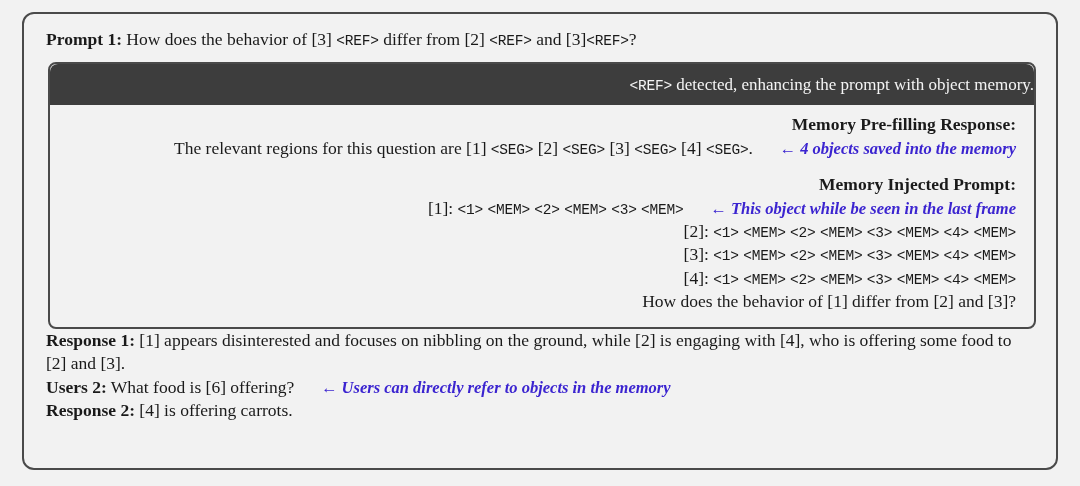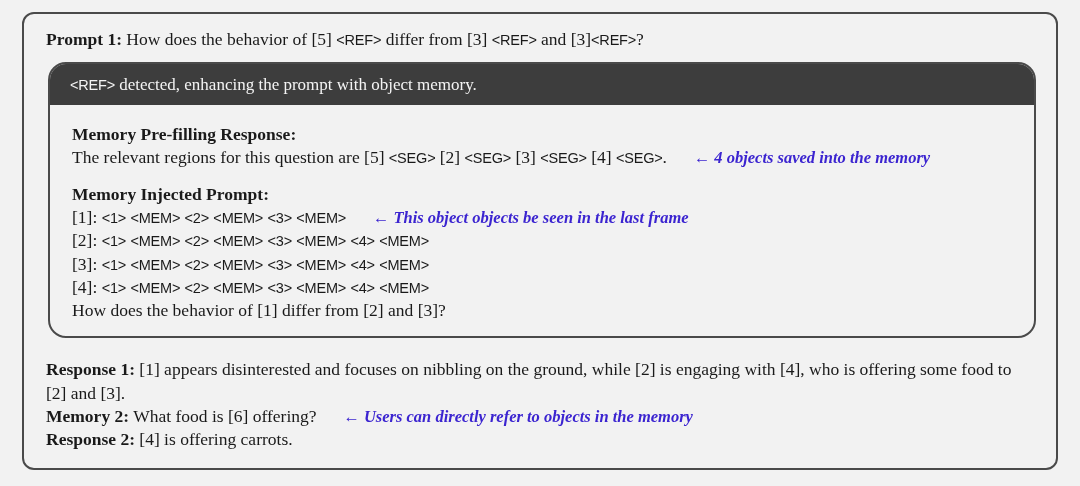--- a/index.html
+++ b/index.html
@@ -43,74 +43,75 @@
     padding-left: 6px;
     margin-bottom: 10px;
     white-space: nowrap;
   }
 
   
   .inner-card {
     position: relative;
     margin: 8px 4px 0 8px;
     border: 2px solid #4a4a4a;
-    border-radius: 18px;
+    border-radius: 8px;
     background: #f2f2f2;
     box-sizing: border-box;
     overflow: hidden;
+    text-align: right;
   }
 
   .detect-bar {
     background: #3d3d3d;
     color: #f4f4f4;
     font-size: 17px;
     line-height: 1;
     padding: 12px 0 12px 20px;
     border-top-left-radius: 8px;
     border-top-right-radius: 8px;
     white-space: nowrap;
   }
 
   .inner-body {
-    padding: 18px 18px 14px 22px;
+    padding: 8px 18px 14px 22px;
   }
 
   .block-title {
     font-weight: bold;
     font-size: 17.5px;
     line-height: 1.35;
   }
 
   .body-line {
     font-size: 17.5px;
     line-height: 1.33;
     white-space: nowrap;
   }
 
   .spacer {
     height: 13px;
   }
 
   
   .bottom-block {
-    padding: 20px 6px 0 6px;
+    padding: 0 6px 0 6px;
   }
   .bottom-para {
     font-size: 17.5px;
     line-height: 1.33;
   }
   .bottom-line {
     font-size: 17.5px;
     line-height: 1.33;
     white-space: nowrap;
   }
 
   
   .tok {
-    font-family: Liberation Sans, sans-serif;
+    font-family: Liberation Mono, monospace;
     font-size: 14.5px;
     letter-spacing: -0.2px;
   }
   .lbl {
     font-weight: bold;
     margin-top: 24px;
   }
   .note {
     color: #3b24d0;
     font-style: italic;
@@ -126,39 +127,39 @@
 </style>
 </head>
 <body>
 
 <div class="page">
 
   <div class="outer-card">
 
     <div class="prompt1-line">
       <span class="lbl">Prompt 1:</span>
-      <span>How does the behavior of [5]</span>
+      <span>How does the behavior of [3]</span>
       <span class="tok">&lt;REF&gt;</span>
-      <span>differ from [3]</span>
+      <span>differ from [2]</span>
       <span class="tok">&lt;REF&gt;</span>
       <span>and [3]</span><span class="tok">&lt;REF&gt;</span><span>?</span>
     </div>
 
     <div class="inner-card">
 
       <div class="detect-bar">
         <span class="tok">&lt;REF&gt;</span>
         <span>detected, enhancing the prompt with object memory.</span>
       </div>
 
       <div class="inner-body">
 
         <div class="block-title">Memory Pre-filling Response:</div>
         <div class="body-line">
-          <span>The relevant regions for this question are [5]</span>
+          <span>The relevant regions for this question are [1]</span>
           <span class="tok">&lt;SEG&gt;</span>
           <span>[2]</span>
           <span class="tok">&lt;SEG&gt;</span>
           <span>[3]</span>
           <span class="tok">&lt;SEG&gt;</span>
           <span>[4]</span>
           <span class="tok">&lt;SEG&gt;</span><span>.</span>
           <span class="gap-md"></span>
           <span class="note"><span class="note-arrow">←</span>
             <span>4 objects saved into the memory</span></span>
@@ -172,21 +173,21 @@
         <div class="body-line">
           <span>[1]:</span>
           <span class="tok">&lt;1&gt;</span>
           <span class="tok">&lt;MEM&gt;</span>
           <span class="tok">&lt;2&gt;</span>
           <span class="tok">&lt;MEM&gt;</span>
           <span class="tok">&lt;3&gt;</span>
           <span class="tok">&lt;MEM&gt;</span>
           <span class="gap-md"></span>
           <span class="note"><span class="note-arrow">←</span>
-            <span>This object objects be seen in the last frame</span></span>
+            <span>This object while be seen in the last frame</span></span>
         </div>
 
         <div class="body-line">
           <span>[2]:</span>
           <span class="tok">&lt;1&gt;</span>
           <span class="tok">&lt;MEM&gt;</span>
           <span class="tok">&lt;2&gt;</span>
           <span class="tok">&lt;MEM&gt;</span>
           <span class="tok">&lt;3&gt;</span>
           <span class="tok">&lt;MEM&gt;</span>
@@ -224,21 +225,21 @@
     </div>
 
     <div class="bottom-block">
 
       <div class="bottom-para">
         <span class="lbl">Response 1:</span>
         <span>[1] appears disinterested and focuses on nibbling on the ground, while [2] is engaging with [4], who is offering some food to [2] and [3].</span>
       </div>
 
       <div class="bottom-line">
-        <span class="lbl">Memory 2:</span>
+        <span class="lbl">Users 2:</span>
         <span>What food is [6] offering?</span>
         <span class="gap-md"></span>
         <span class="note"><span class="note-arrow">←</span>
           <span>Users can directly refer to objects in the memory</span></span>
       </div>
 
       <div class="bottom-line">
         <span class="lbl">Response 2:</span>
         <span>[4] is offering carrots.</span>
       </div>

